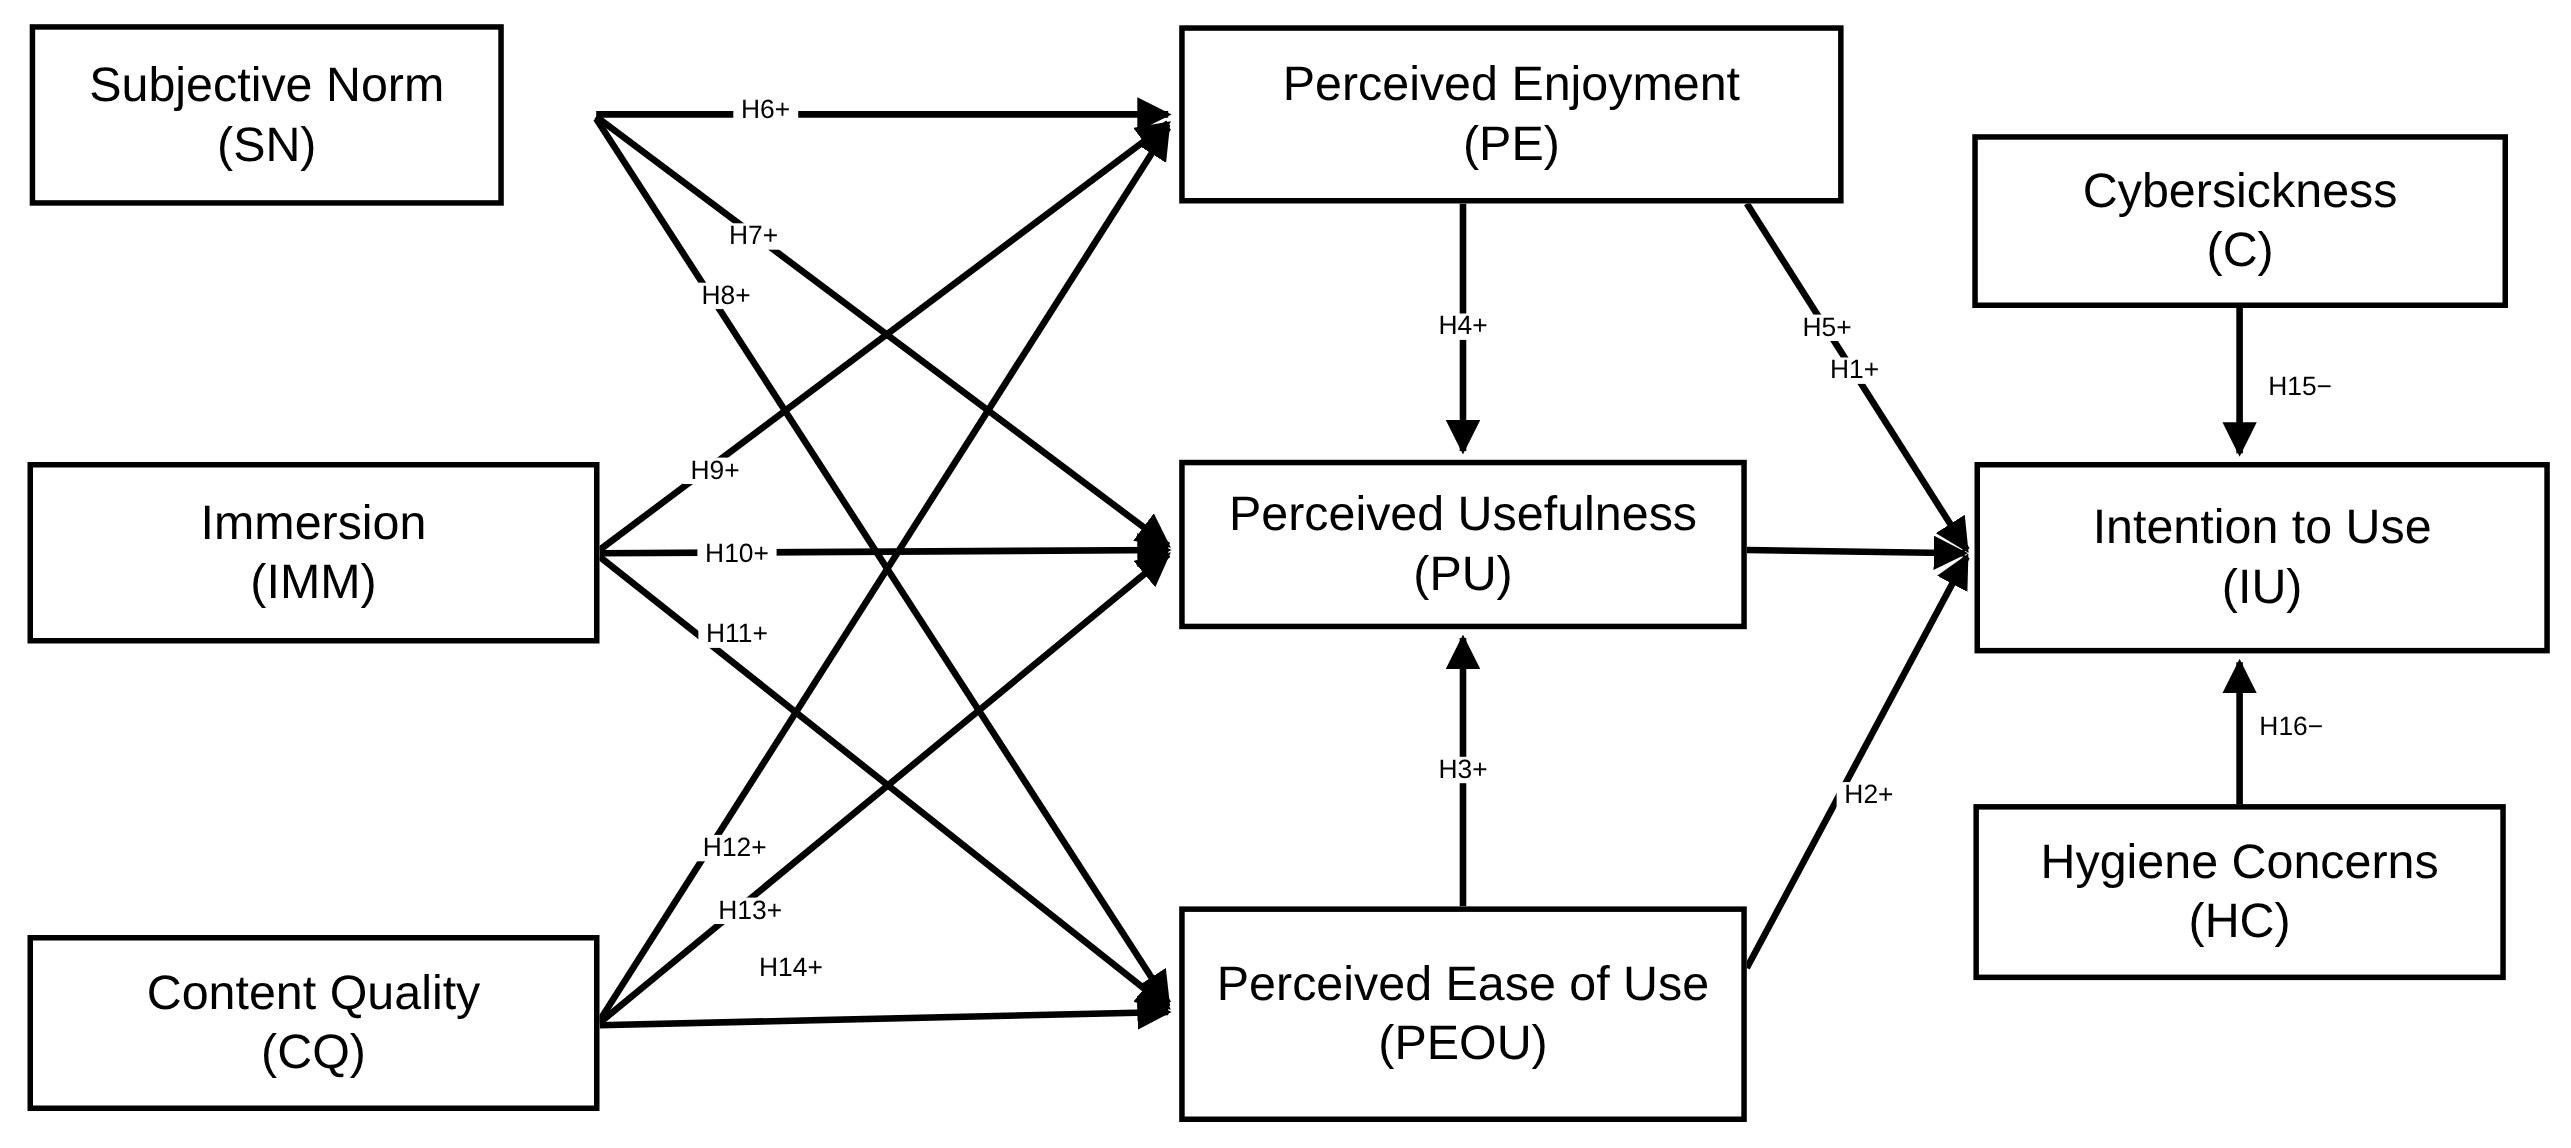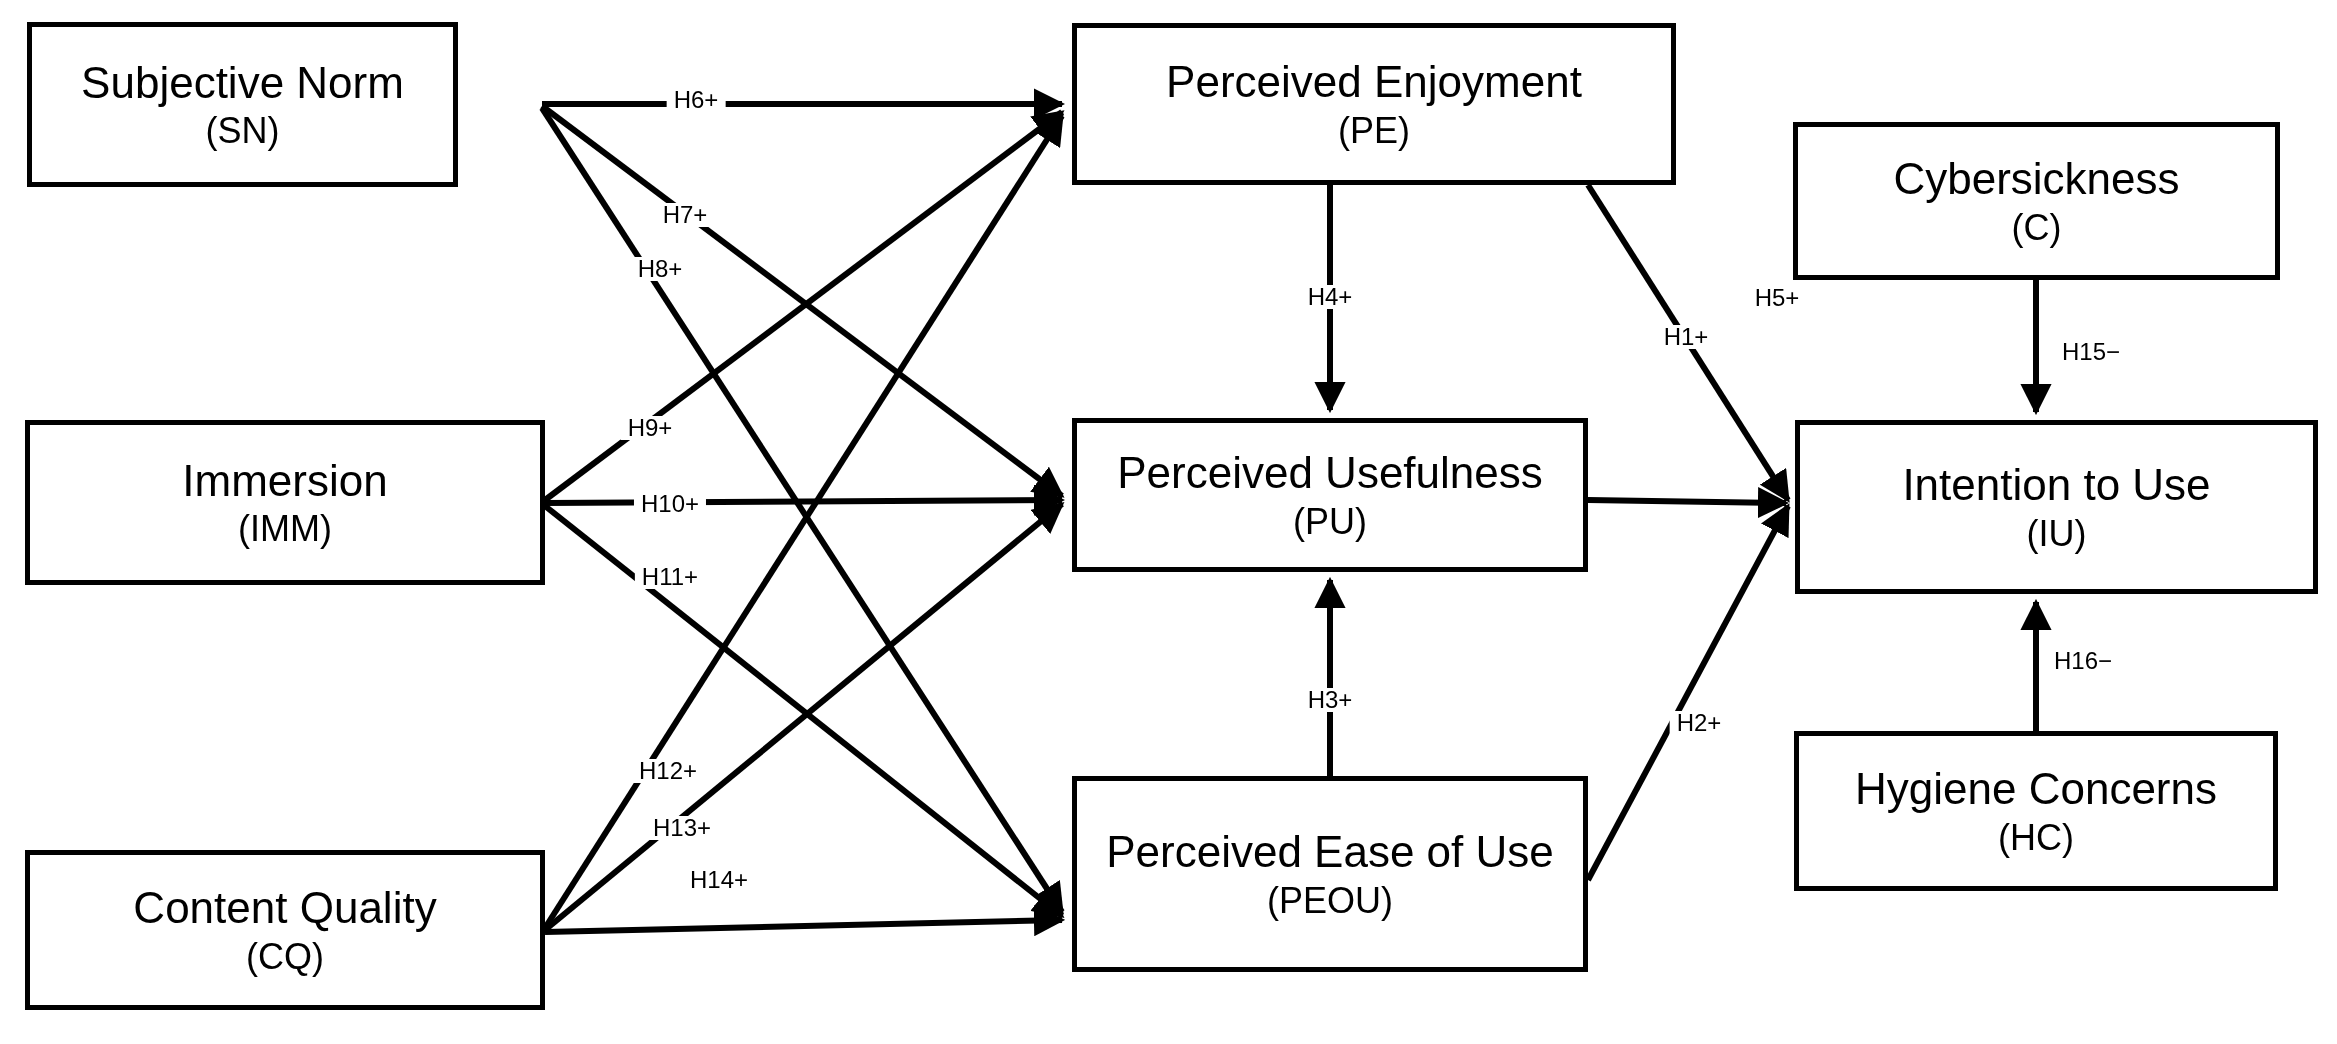--- a/index.html
+++ b/index.html
@@ -3,21 +3,21 @@
 <meta charset="utf-8">
 <style>
   html,body{margin:0;padding:0;background:#ffffff;}
   #canvas{position:relative;width:2337px;height:1044px;background:#ffffff;
           font-family:"Liberation Sans","DejaVu Sans",sans-serif;overflow:hidden;}
   #svg{position:absolute;left:0;top:0;width:2337px;height:1044px;}
   .node{position:absolute;box-sizing:border-box;border:5px solid #000000;background:#ffffff;
         display:flex;flex-direction:column;align-items:center;justify-content:center;
         color:#000000;}
   .node .t1{font-size:44px;line-height:1.22;white-space:nowrap;}
-  .node .t2{font-size:36px;line-height:1.22;white-space:nowrap;}
+  .node .t2{font-size:44px;line-height:1.22;white-space:nowrap;}
   .elabel{position:absolute;font-size:24px;color:#000000;background:#ffffff;
           padding:0 7px;white-space:nowrap;transform:translate(-50%,-50%);line-height:1;}
 </style>
 </head>
 <body>
 
 <div id="canvas">
 
   <svg id="svg" viewBox="0 0 2337 1044" xmlns="http://www.w3.org/2000/svg">
     <defs>
@@ -59,21 +59,21 @@
         <div class="t2">(CQ)</div>
       </div>
       <div class="node" style="left: 1072px; top: 23px; width: 604px; height: 162px;">
         <div class="t1">Perceived Enjoyment</div>
         <div class="t2">(PE)</div>
       </div>
       <div class="node" style="left: 1072px; top: 418px; width: 516px; height: 154px;">
         <div class="t1">Perceived Usefulness</div>
         <div class="t2">(PU)</div>
       </div>
-      <div class="node" style="left: 1072px; top: 776px; width: 516px; height: 196px;">
+      <div class="node" style="left: 1072px; top: 824px; width: 516px; height: 196px;">
         <div class="t1">Perceived Ease of Use</div>
         <div class="t2">(PEOU)</div>
       </div>
       <div class="node" style="left: 1793px; top: 122px; width: 487px; height: 158px;">
         <div class="t1">Cybersickness</div>
         <div class="t2">(C)</div>
       </div>
       <div class="node" style="left: 1795px; top: 420px; width: 523px; height: 174px;">
         <div class="t1">Intention to Use</div>
         <div class="t2">(IU)</div>
@@ -81,21 +81,21 @@
       <div class="node" style="left: 1794px; top: 731px; width: 484px; height: 160px;">
         <div class="t1">Hygiene Concerns</div>
         <div class="t2">(HC)</div>
       </div>
     </div>
   <div id="labels-layer">
       <div class="elabel" style="left: 1686px; top: 337px;">H1+</div>
       <div class="elabel" style="left: 1699px; top: 723px;">H2+</div>
       <div class="elabel" style="left: 1330px; top: 700px;">H3+</div>
       <div class="elabel" style="left: 1330px; top: 297px;">H4+</div>
-      <div class="elabel" style="left: 1777px; top: 298px;">H5+</div>
+      <div class="elabel" style="left: 1661px; top: 298px;">H5+</div>
       <div class="elabel" style="left: 696px; top: 100px;">H6+</div>
       <div class="elabel" style="left: 685px; top: 215px;">H7+</div>
       <div class="elabel" style="left: 660px; top: 269px;">H8+</div>
       <div class="elabel" style="left: 650px; top: 428px;">H9+</div>
       <div class="elabel" style="left: 670px; top: 504px;">H10+</div>
       <div class="elabel" style="left: 670px; top: 577px;">H11+</div>
       <div class="elabel" style="left: 668px; top: 771px;">H12+</div>
       <div class="elabel" style="left: 682px; top: 828px;">H13+</div>
       <div class="elabel" style="left: 719px; top: 880px;">H14+</div>
       <div class="elabel" style="left: 2091px; top: 352px;">H15−</div>

